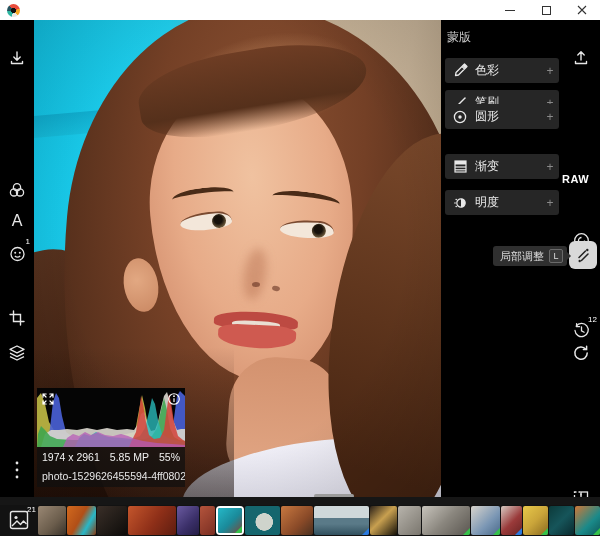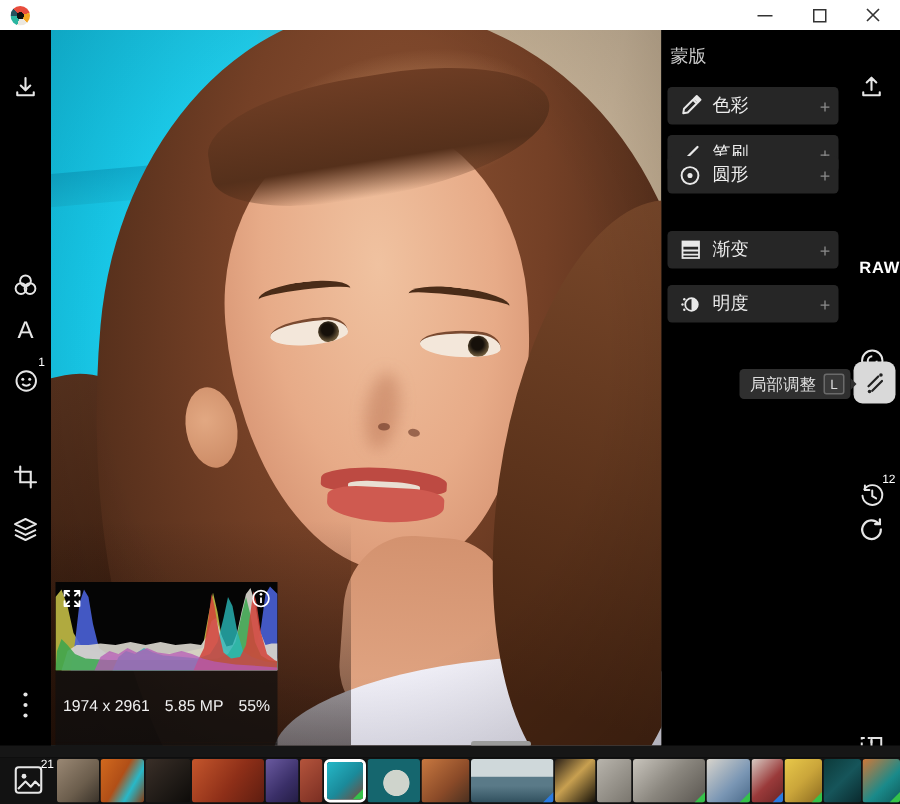--- a/index.html
+++ b/index.html
@@ -77,40 +77,40 @@
     background:linear-gradient(180deg, rgba(20,8,4,0), rgba(20,8,4,.55)); }
   .p-vignette { position:absolute; inset:0;
     background:radial-gradient(ellipse at 50% 45%, transparent 58%, rgba(0,0,0,.20) 100%); }
 
   
   .histo { position:absolute; left:3px; top:368px; width:148px; z-index:5; }
   .histo-plot { position:relative; width:148px; height:59px; background:#050505; }
   .histo-expand { position:absolute; left:4px; top:4px; }
   .histo-info { position:absolute; right:4px; top:4px; }
   .histo-stats { display:flex; justify-content:space-between; align-items:center;
-    background:rgba(15,15,15,.72); color:#f0f0f0; font-size:10.5px; padding:18px 5px; }
+    background:rgba(15,15,15,.72); color:#f0f0f0; font-size:10.5px; padding:4px 5px; }
   .histo-file { background:rgba(15,15,15,.72); color:#e6e6e6; font-size:10.5px; padding:3px 5px 5px;
     white-space:nowrap; overflow:hidden; }
 
   
   .h-scroll { position:absolute; left:280px; top:474px; width:40px; height:4px; border-radius:2px; background:#9b9b9b; z-index:6; }
 
   
   .right-panel { position:absolute; left:441px; top:0; width:121px; height:485px; background:#000; }
   .panel-header { position:absolute; left:6px; top:9px; font-size:12px; color:#c9c9c9; }
   .tool-btn { position:absolute; left:4px; width:114px; height:25px; background:#262626; border-radius:3px;
     display:flex; align-items:center; }
   .tool-btn .t-icon { width:30px; display:flex; justify-content:center; }
   .tool-btn .t-label { flex:1; font-size:12px; color:#ececec; }
   .tool-btn .t-plus { width:18px; font-size:12px; color:#8a8a8a; text-align:center; }
 
   
   .right-rail { position:absolute; left:562px; top:0; width:38px; height:485px; background:#000; }
   .rrail-btn { position:absolute; left:0; width:38px; height:30px; display:flex; align-items:center; justify-content:center; }
-  .raw-label { position:absolute; left:0; width:38px; text-align:right; top:153px;
+  .raw-label { position:absolute; left:0; width:38px; text-align:left; top:153px;
     font-size:11px; font-weight:bold; color:#fff; letter-spacing:.5px; }
   .tool-active { position:absolute; left:7px; top:221px; width:28px; height:28px; background:#d9d9d9; border-radius:6px;
     display:flex; align-items:center; justify-content:center; }
 
   
   .tooltip { position:absolute; left:493px; top:226px; height:20px; background:#2f2f2f; border-radius:3px;
     display:flex; align-items:center; padding:0 4px 0 7px; z-index:20; box-shadow:0 1px 3px rgba(0,0,0,.6); }
   .tooltip-label { font-size:11px; color:#ddd; }
   .tooltip-key { margin-left:5px; width:14px; height:14px; border:1px solid #6a6a6a; border-radius:2px; background:#3a3a3a;
     color:#ddd; font-size:9px; display:flex; align-items:center; justify-content:center; }

